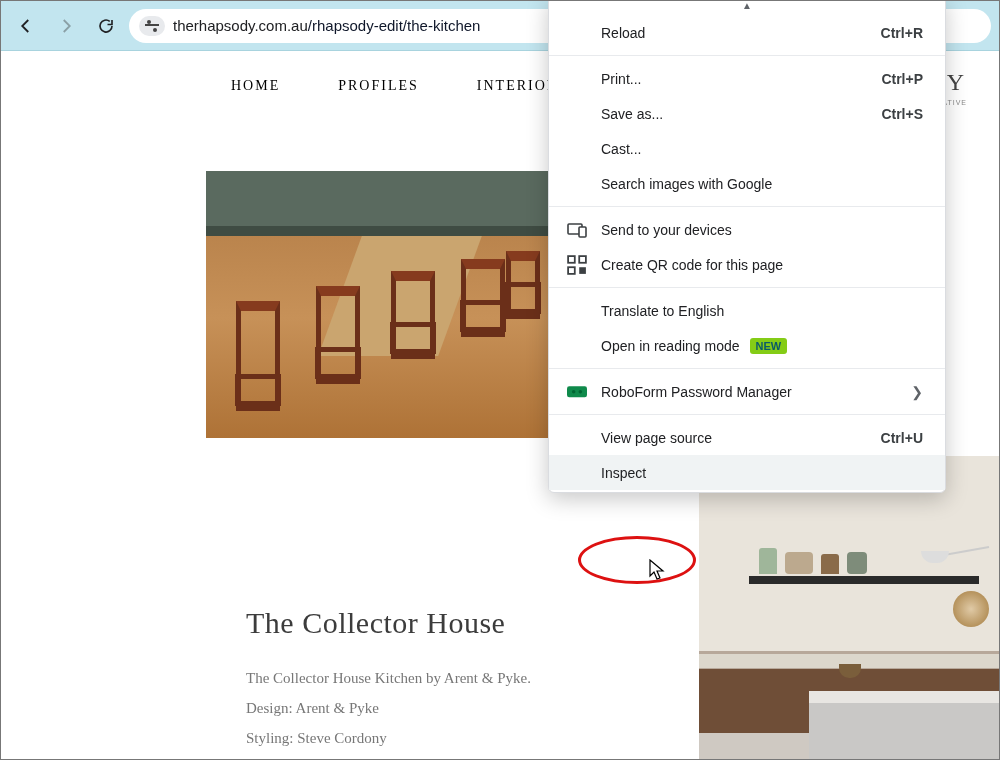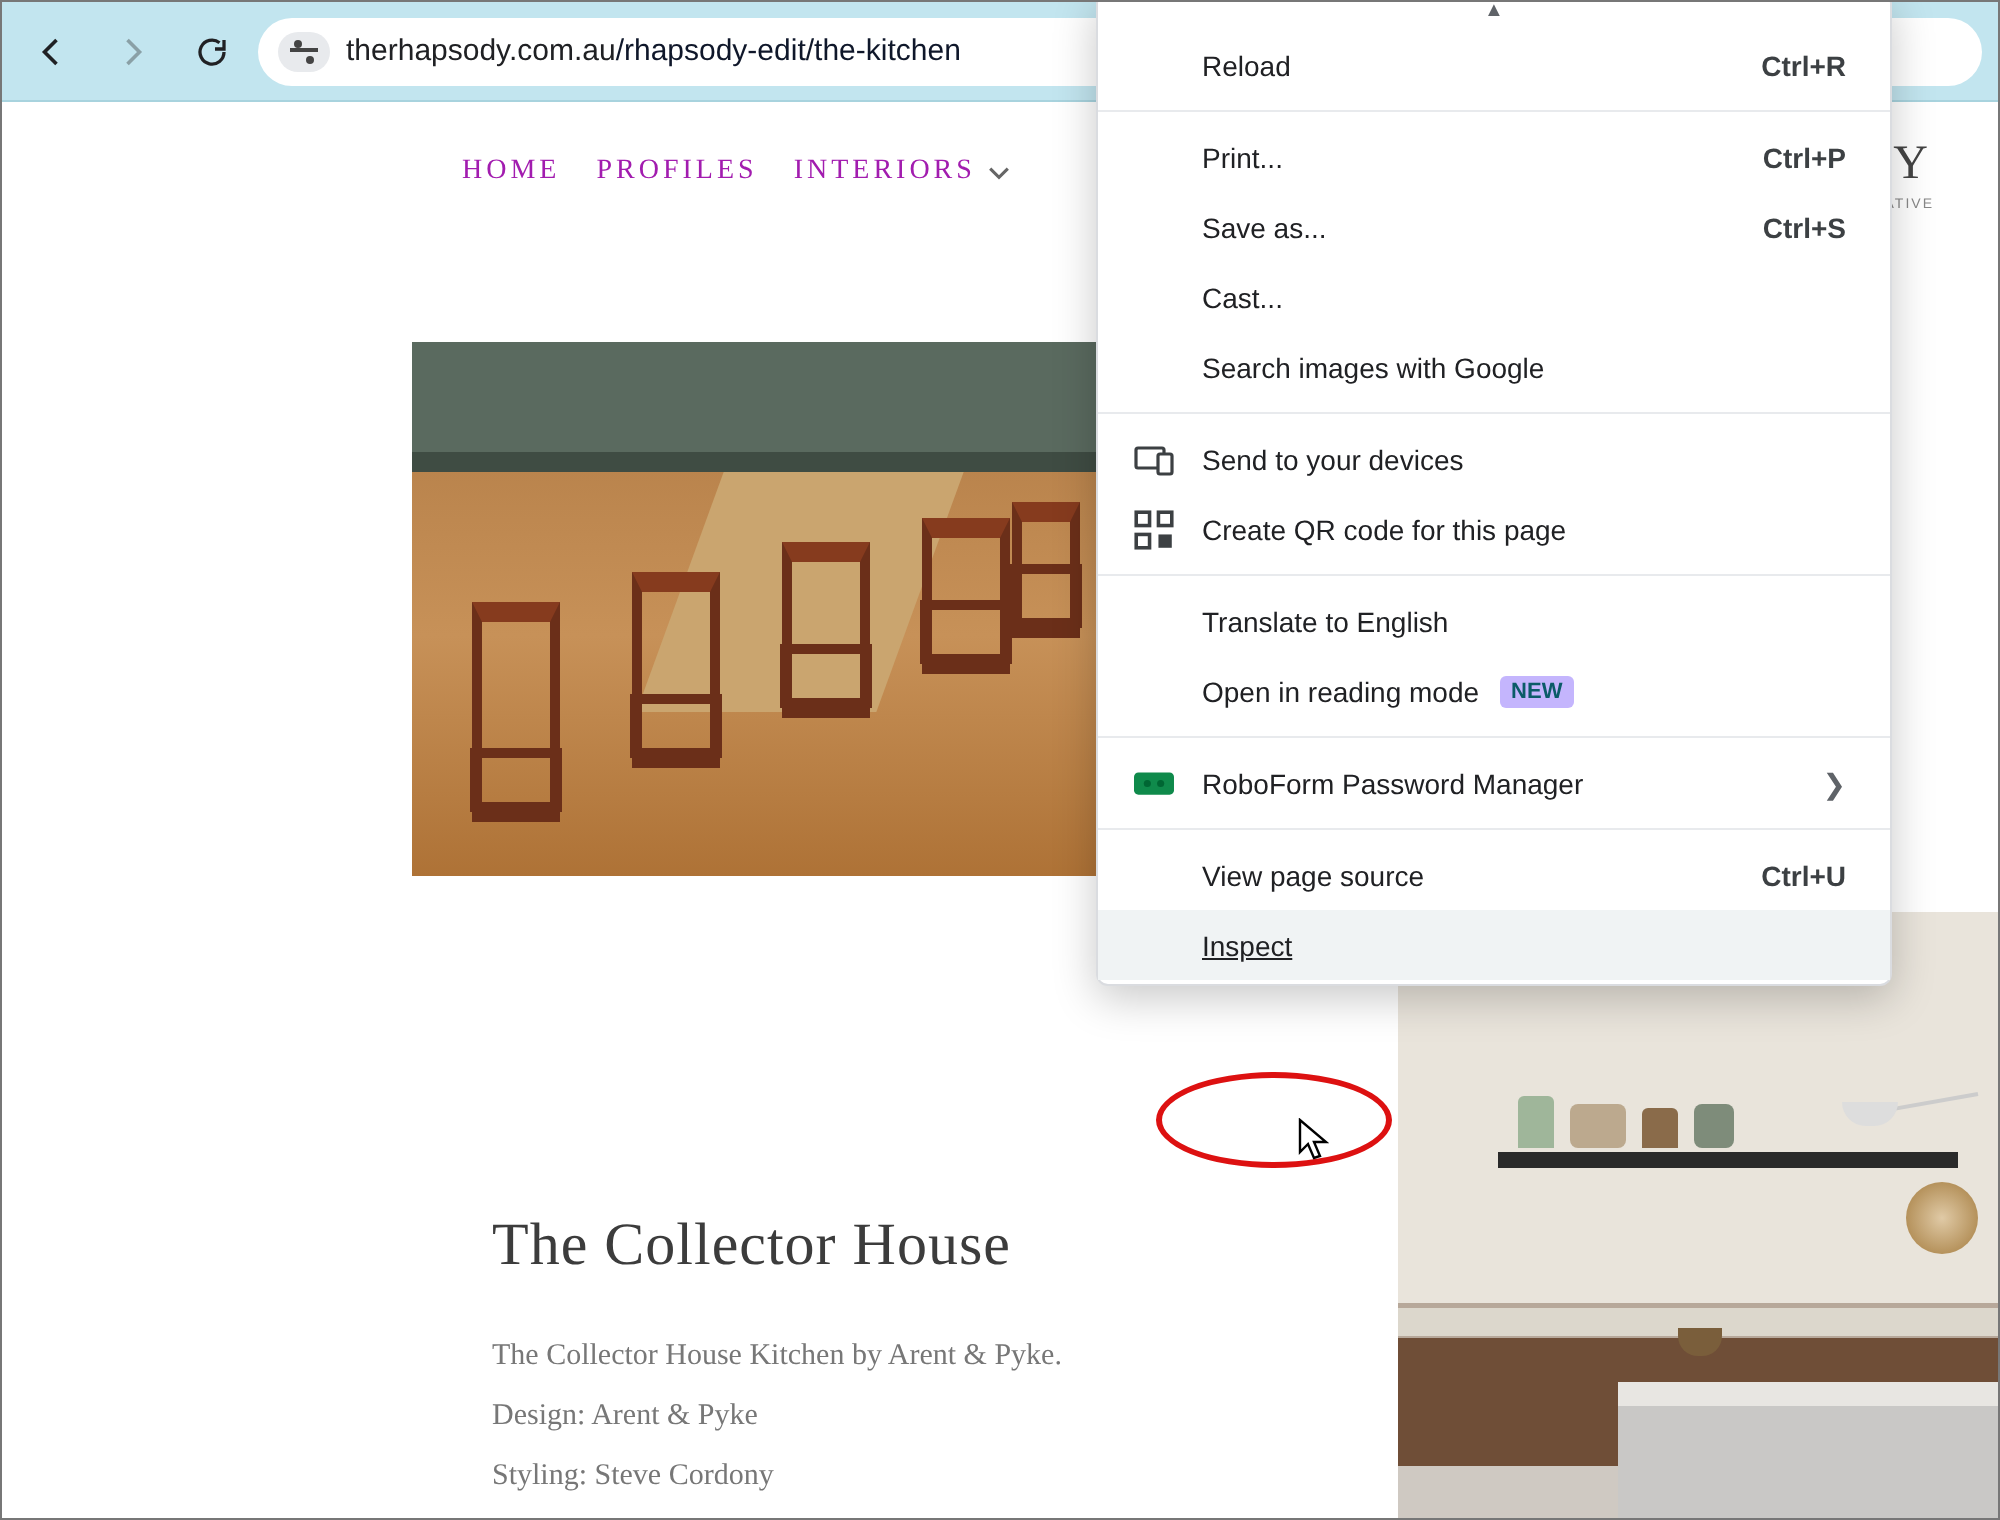--- a/index.html
+++ b/index.html
@@ -11,21 +11,21 @@
   .nav-btn.disabled { color: #8aa0a6; }
   .nav-btn svg { width: 18px; height: 18px; }
   .addr-wrap { flex: 1; display: flex; align-items: center; }
   .addr-bar { flex: 1; height: 34px; background: #fff; border-radius: 18px; display: flex; align-items: center; padding: 0 10px; gap: 8px; font-size: 15px; color: #202124; }
   .site-chip { width: 26px; height: 20px; border-radius: 10px; background: #e8eaed; display: flex; align-items: center; justify-content: center; color: #333; }
   .addr-path { color: #0f172a; }
   .addr-host { color: #202124; }
 
   
   .page { position: relative; height: 710px; background: #fff; }
-  .site-nav { height: 70px; background: #fff; display: flex; align-items: center; padding-left: 230px; gap: 18px; font-family: Georgia, serif; letter-spacing: 2px; font-size: 14px; color: #a21caf; }
+  .site-nav { height: 70px; background: #fff; display: flex; align-items: center; padding-left: 230px; gap: 58px; font-family: Georgia, serif; letter-spacing: 2px; font-size: 14px; color: #000000; }
   .site-nav .item { display: flex; align-items: center; gap: 6px; cursor: pointer; }
   .brand { position: absolute; right: 30px; top: 18px; font-family: Georgia, serif; letter-spacing: 5px; font-size: 24px; color: #444; }
   .sub-brand { position:absolute; right: 32px; top: 48px; font-size: 7px; letter-spacing:1px; color:#888; }
 
   
   .hero { position: absolute; left: 205px; top: 120px; width: 354px; height: 267px; overflow: hidden; }
   .hero-inner { width: 100%; height: 100%; background: linear-gradient(180deg, #b07a44 0%, #c79158 55%, #ae7236 100%); position: relative; }
   .counter { position: absolute; top: 0; left: 0; right: 0; height: 60px; background: #5a6a5f; }
   .counter-edge { position: absolute; top: 55px; left:0; right:0; height: 10px; background:#3f4c43; }
   .panel { position:absolute; top:65px; right:100px; width:120px; height:120px; background:#caa56f; transform: skewX(-20deg); }
@@ -55,24 +55,24 @@
   .island::before { content:''; position:absolute; top:0; left:0; right:0; height:12px; background:#e8e6e2; }
   .plate { position:absolute; top:135px; right:10px; width:36px; height:36px; border-radius:50%; background:radial-gradient(circle,#e0caa6,#a37a3c); }
   .bowl { position:absolute; top:208px; left:140px; width:22px; height:14px; background:#7a5e3b; border-radius: 0 0 10px 10px; }
 
   
   .ctx { position: absolute; left: 547px; top: -5px; width: 398px; background: #fff; border: 1px solid #dadce0; border-radius: 6px; box-shadow: 0 6px 22px rgba(0,0,0,0.22); padding: 4px 0 2px; z-index: 50; font-size: 14px; color: #202124; }
   .ctx .top-arrow { text-align:center; height:14px; color:#5f6368; font-size:10px; line-height:10px; }
   .ctx-row { display:flex; align-items:center; height:35px; padding: 0 22px 0 52px; position:relative; cursor:default; }
   .ctx-row .ic { position:absolute; left:18px; top:50%; transform:translateY(-50%); width:20px; height:18px; display:flex; align-items:center; justify-content:center; color:#3c4043; }
   .ctx-row .shortcut { margin-left:auto; color:#3c4043;font-weight:bold; }
-  .ctx-row .badge { margin-left:10px; background:#c4b5fd; color:#0b5b68; font-size:11px; font-weight:600; padding:2px 6px; border-radius:3px; }
+  .ctx-row .badge { margin-left:10px; background:#84cc16; color:#0b5b68; font-size:11px; font-weight:600; padding:2px 6px; border-radius:3px; }
   .ctx-row .chev { margin-left:auto; color:#5f6368; }
   .ctx-sep { height:1px; background:#e8eaed; margin:5px 0; }
-  .ctx-row.hover { background:#f0f3f4;text-decoration:underline; }
+  .ctx-row.hover { background:#f0f3f4; }
 
   
   .ellipse { position:absolute; left:577px; top:535px; width:118px; height:48px; border:3px solid #d11; border-radius:50%; z-index:60; pointer-events:none; }
   .cursor { position:absolute; left:648px; top:558px; z-index:70; pointer-events:none; }
   .cursor svg { width:18px; height:22px; }
 </style>
 </head>
 <body>
 
 <div class="chrome-bar">

